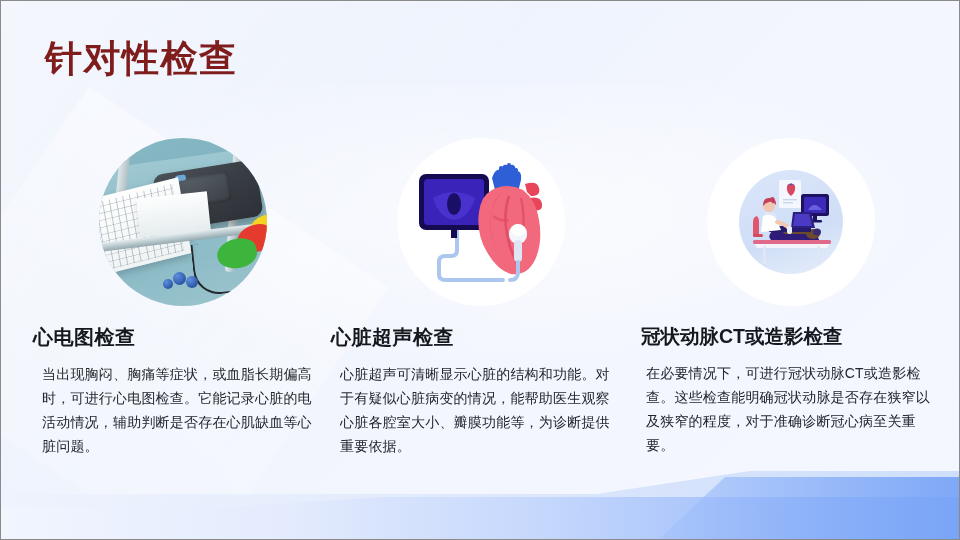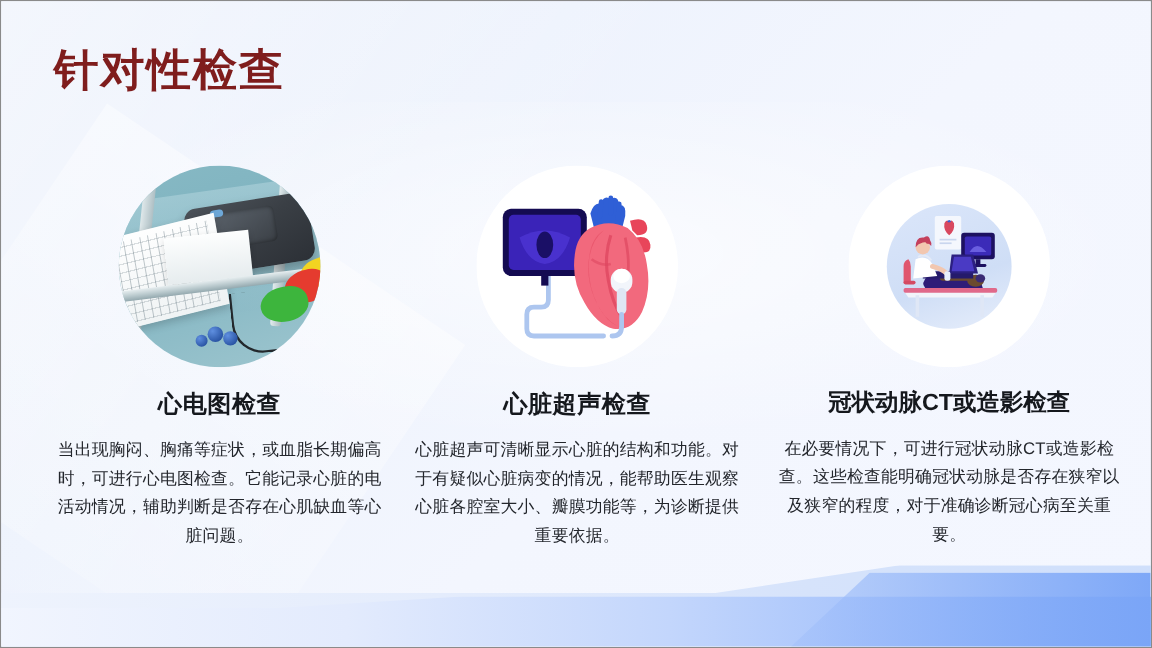--- a/index.html
+++ b/index.html
@@ -212,34 +212,33 @@
     left: 19%; top: 19%;
     width: 62%; height: 62%;
     border-radius: 50%;
     background: linear-gradient(160deg,#dbe6fa,#cfdef6 60%,#e7eefb);
     overflow: hidden;
   }
 
   
   .heading {
     margin: 18px 0 0 0;
-    text-align: center;
+    text-align: left;
     font-size: 20px;
     font-weight: 700;
     color: #15181d;
     letter-spacing: 0.5px;
     line-height: 1.3;
     white-space: nowrap;
   }
   .col-3 .heading { font-size: 19.5px; letter-spacing: 0px; }
 
   .body {
     margin: 12px auto 0 auto;
     width: 282px;
-    text-align: center;
     font-size: 14px;
     line-height: 24px;
     color: #23262c;
     letter-spacing: 0.2px;
   }
   .col-3 .body { width: 290px; }
 </style>
 </head>
 <body>
 

